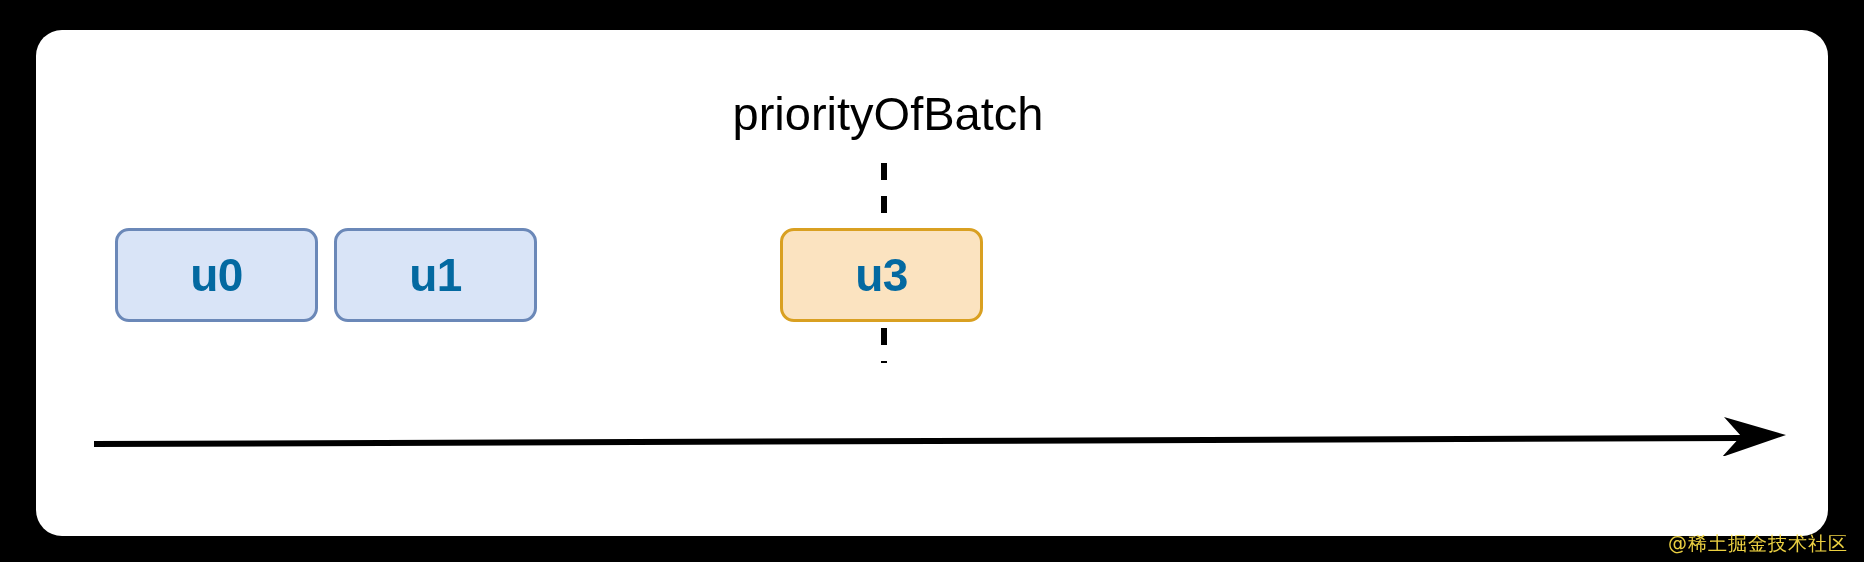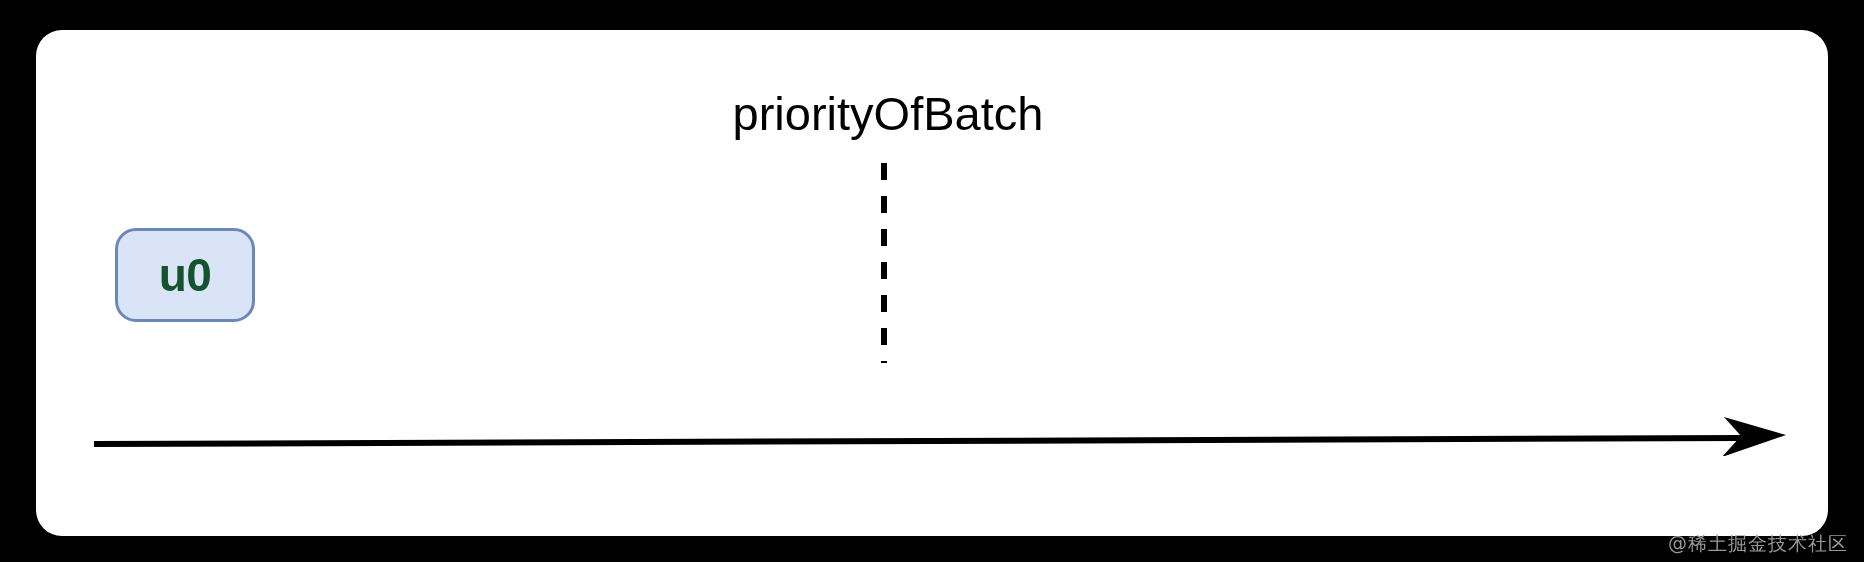--- a/index.html
+++ b/index.html
@@ -72,31 +72,31 @@
     position: absolute;
     left: 0;
     top: 0;
     width: 1792px;
     height: 506px;
   }
 
   .box {
     position: absolute;
     top: 198px;
-    width: 140px;
+    width: 203px;
     height: 94px;
-    border-radius: 21px;
+    border-radius: 14px;
     border-style: solid;
     border-width: 3px;
     display: flex;
     align-items: center;
     justify-content: center;
     font-size: 46px;
     font-weight: bold;
-    color: #14532d;
+    color: #0369a1;
     letter-spacing: -0.5px;
   }
 
   .box.blue {
     background: #d9e4f7;
     border-color: #6b88b8;
   }
 
   .box.orange {
     background: #fbe3c0;
@@ -123,21 +123,21 @@
   }
   .axis svg { display: block; }
 
   
   .watermark {
     position: absolute;
     right: 16px;
     bottom: 9px;
     font-size: 19px;
     line-height: 1;
-    color: #a3a3a3;
+    color: #fde047;
     font-family: "DejaVu Sans", sans-serif;
     letter-spacing: 1px;
     white-space: nowrap;
     opacity: 0.93;
   }
 </style>
 </head>
 <body>
 
 <div id="stage">
@@ -148,22 +148,28 @@
       <div class="title">priorityOfBatch</div>
 
       <div class="divider"></div>
 
       <div class="boxes">
 
         <div class="box blue i0">
           <span class="box-label">u0</span>
         </div>
 
+        <div class="box blue i1">
+          <span class="box-label">u1</span>
+        </div>
 
 
+        <div class="box orange i3">
+          <span class="box-label">u3</span>
+        </div>
 
 
 
       </div>
 
       <div class="axis">
         <svg width="1692" height="40" viewBox="0 0 1692 40">
           <line x1="0" y1="28" x2="1648" y2="22" stroke="#000000" stroke-width="6" stroke-linecap="butt"></line>
           <path d="M 1692 19 L 1630 1 L 1647 20 L 1628 41 Z" fill="#000000"></path>
         </svg>

